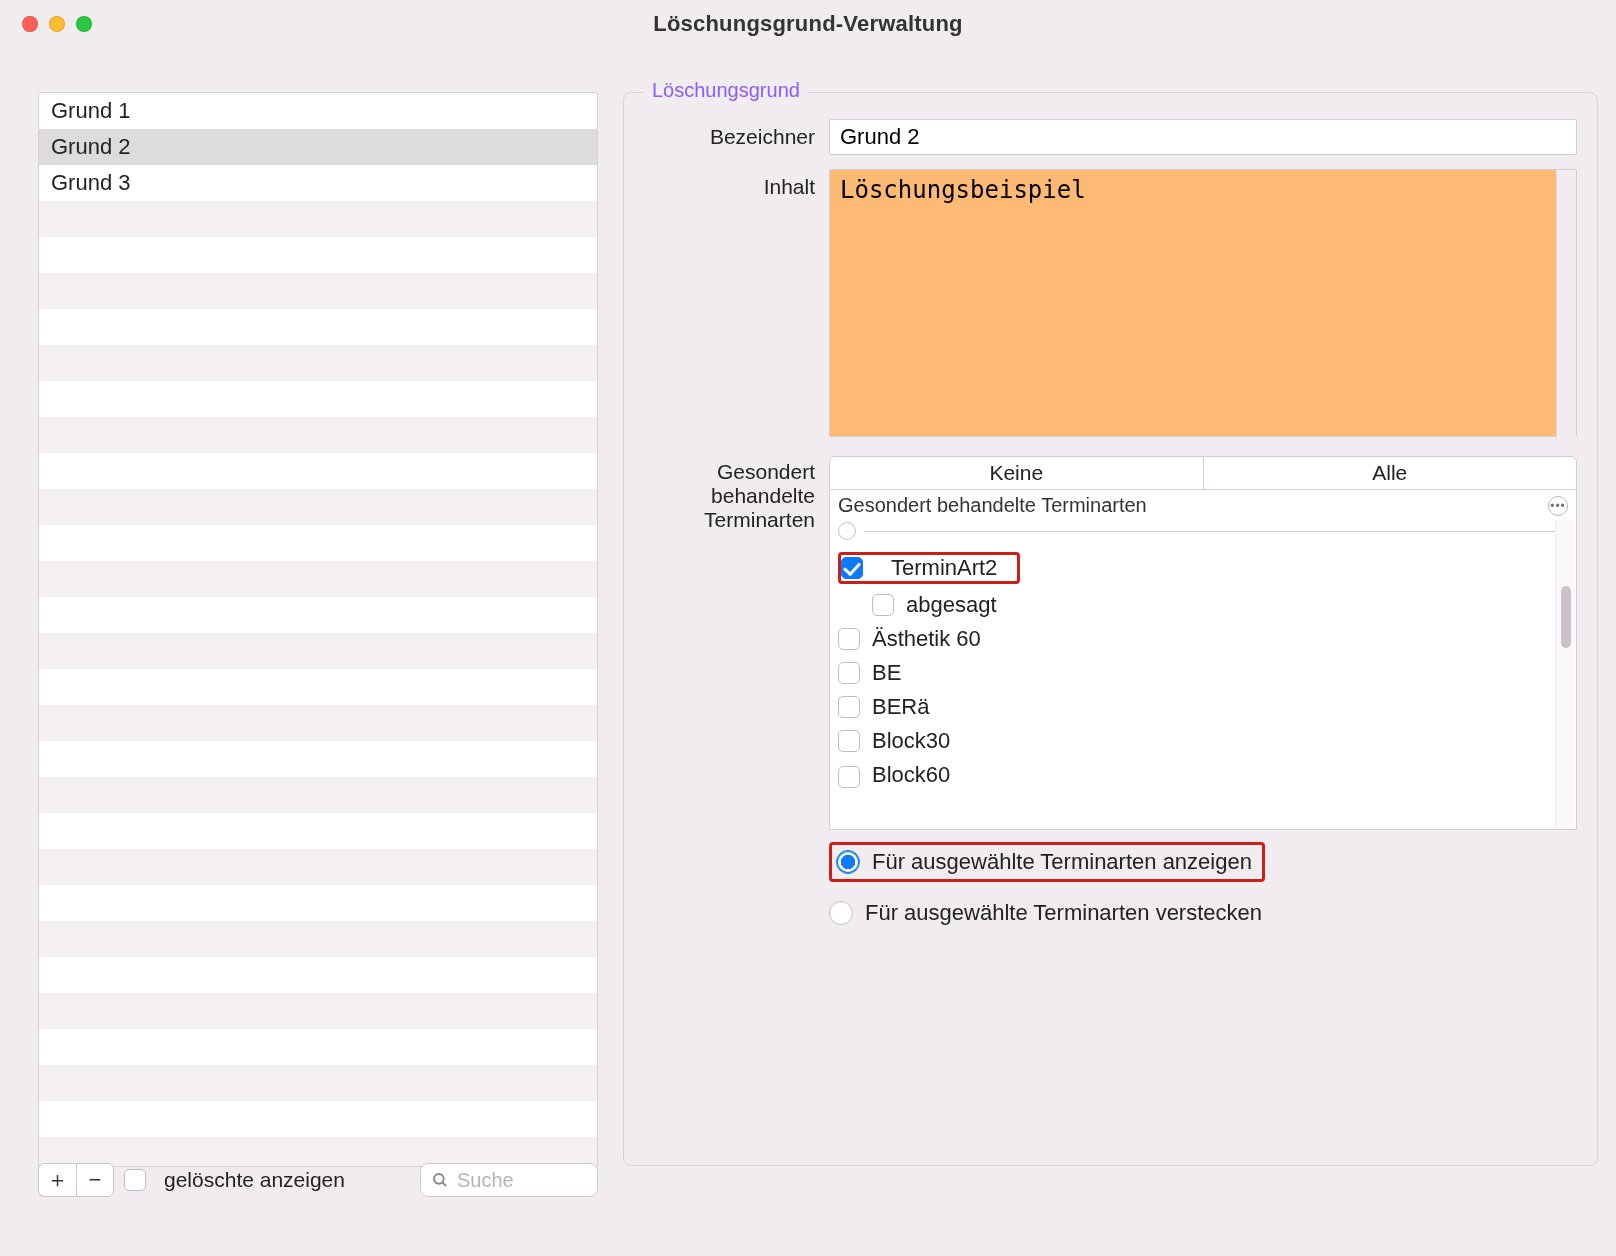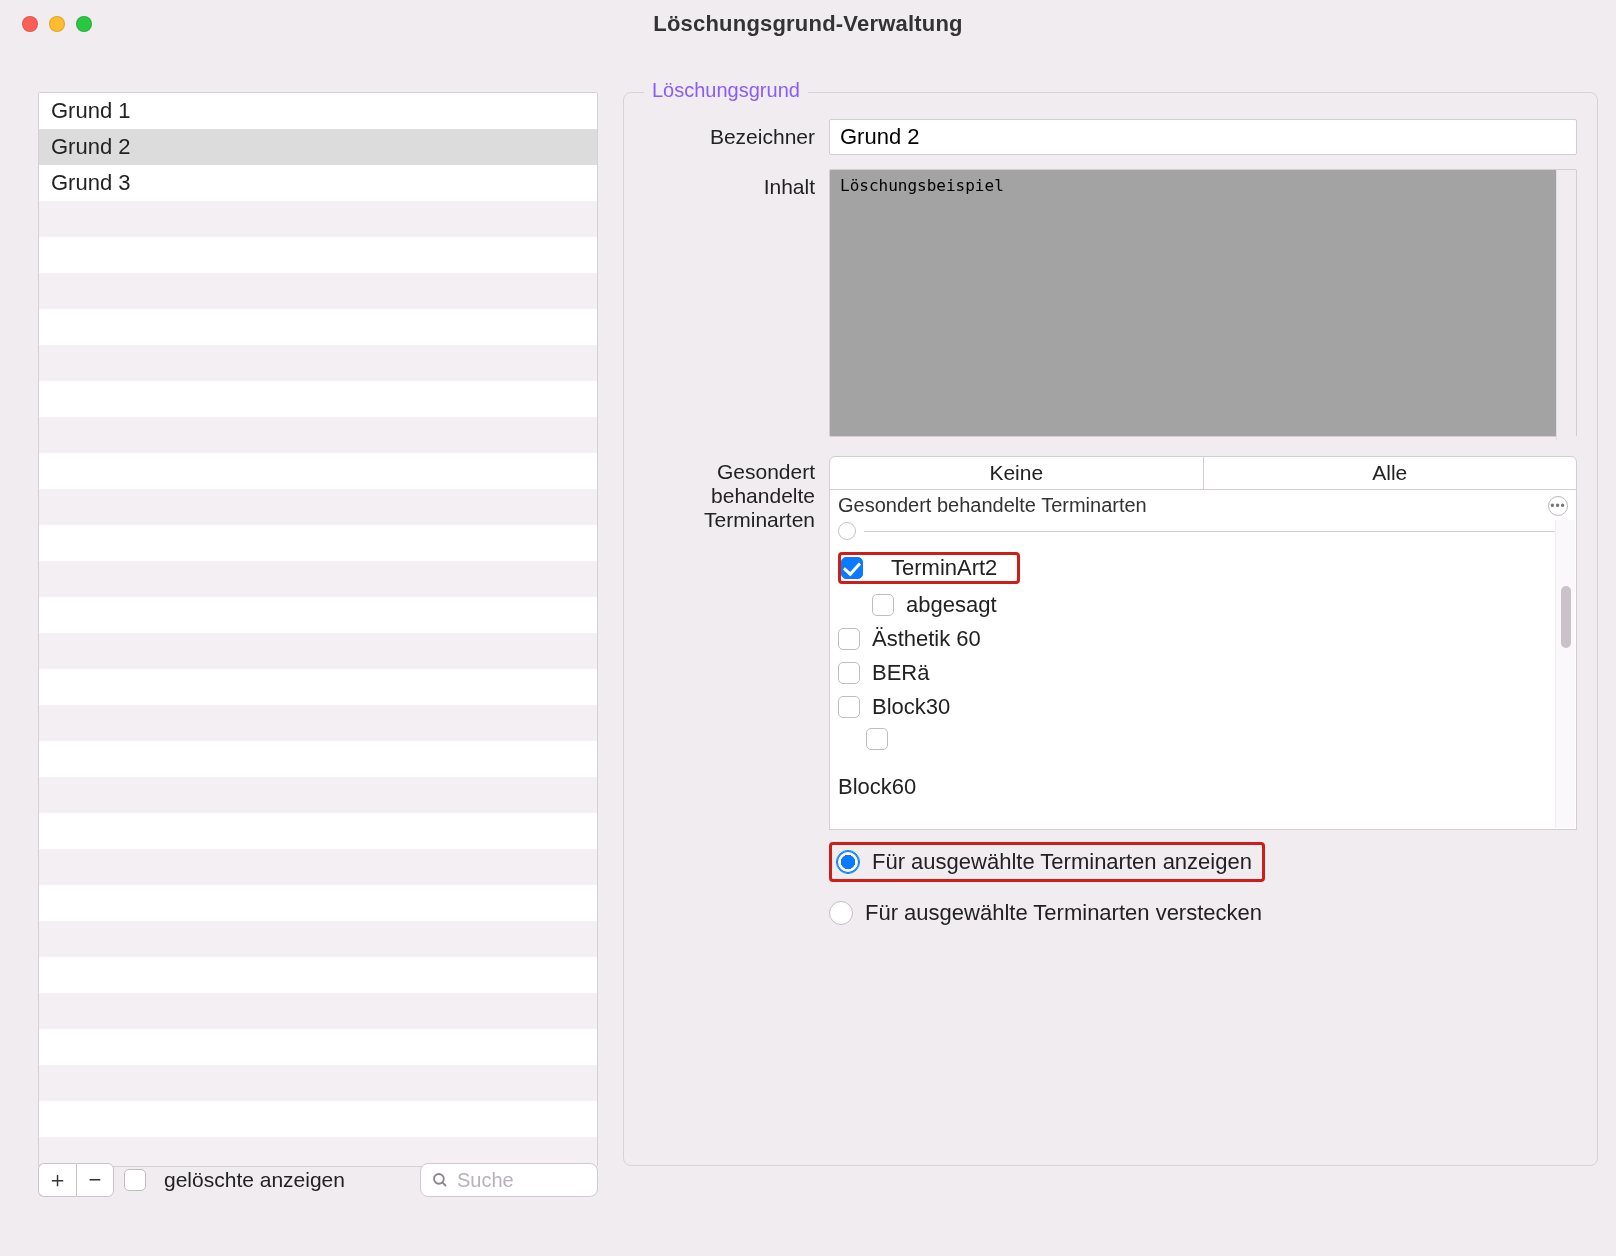--- a/index.html
+++ b/index.html
@@ -177,22 +177,22 @@
     background: #fff;
     font-size: 22px;
     padding: 0 10px;
     outline: none;
     border-radius: 2px;
   }
   .textarea {
     width: 100%;
     height: 268px;
     border: 1px solid #d3cdd3;
-    background: #a3a3a3;
-    font-size: 16px;
+    background: #fdba74;
+    font-size: 24px;
     padding: 6px 10px;
     resize: none;
     outline: none;
     border-radius: 2px;
     position: relative;
   }
   .textarea-wrap { position: relative; }
   .textarea-scroll {
     position: absolute;
     right: 1px; top: 1px; bottom: 2px;
@@ -449,31 +449,37 @@
                 </div>
                 <div class="term-item">
                   <span style="display: inline-flex; align-items: center; gap: 12px;">
                     <span class="chk"></span>
                     <span>Ästhetik 60</span>
                   </span>
                 </div>
                 <div class="term-item">
                   <span style="display: inline-flex; align-items: center; gap: 12px;">
                     <span class="chk"></span>
+                    <span>BE</span>
+                  </span>
+                </div>
+                <div class="term-item">
+                  <span style="display: inline-flex; align-items: center; gap: 12px;">
+                    <span class="chk"></span>
                     <span>BERä</span>
                   </span>
                 </div>
                 <div class="term-item">
                   <span style="display: inline-flex; align-items: center; gap: 12px;">
                     <span class="chk"></span>
                     <span>Block30</span>
                   </span>
                 </div>
                 <div class="term-item">
-                  <span style="display: inline-flex; align-items: center; gap: 24px; flex-direction: column;">
+                  <span style="display: inline-flex; align-items: flex-end; gap: 12px;">
                     <span class="chk"></span>
                     <span>Block60</span>
                   </span>
                 </div>
               </div>
             <div class="term-scroll">
               <div class="term-thumb"></div>
             </div>
           </div>
 

